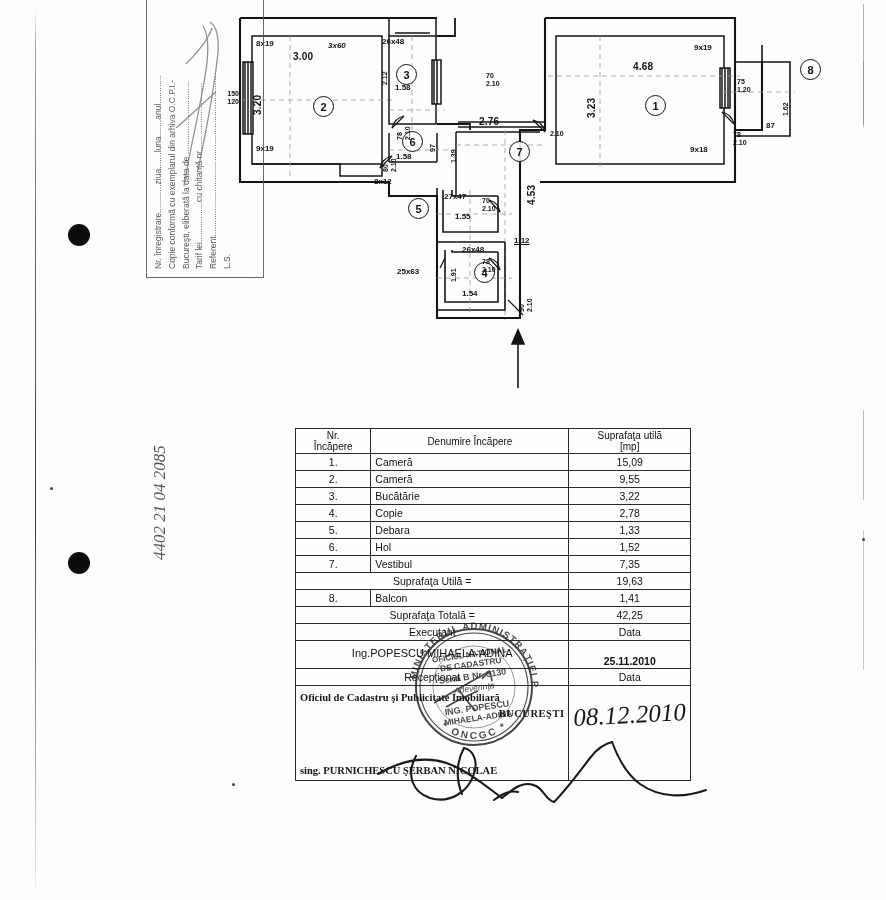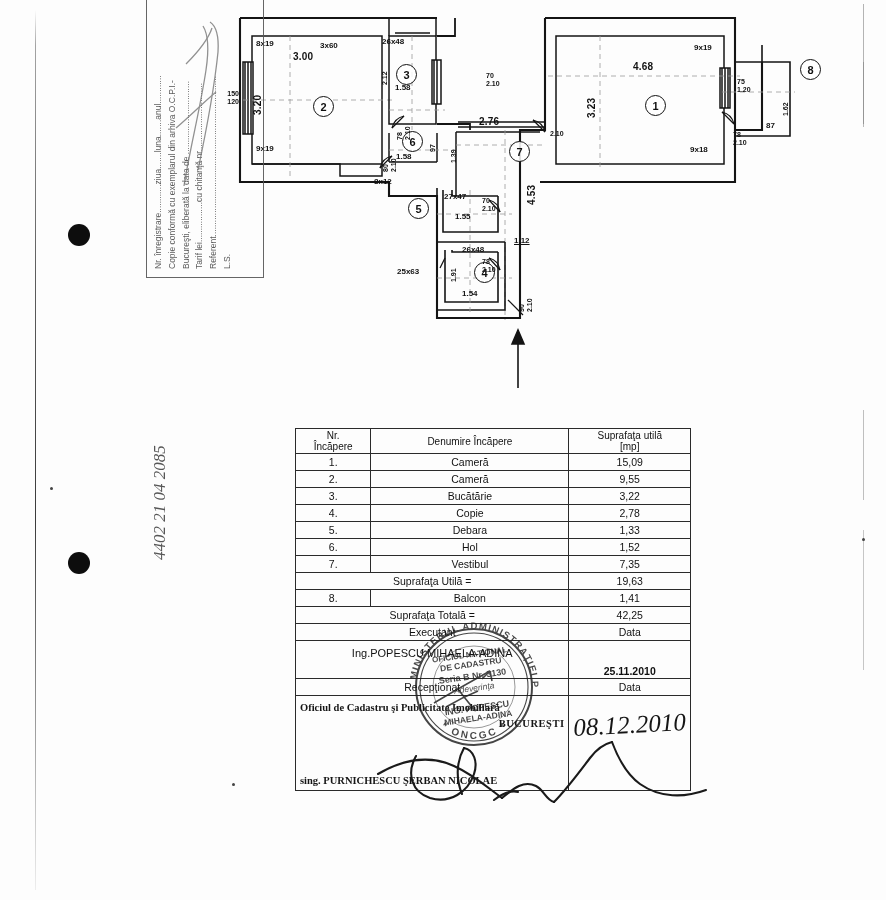--- a/index.html
+++ b/index.html
@@ -95,21 +95,21 @@
     font-size: 10.5px;
     color: #111;
   }
   table.cad td, table.cad th {
     border: 1px solid #2a2a2a;
     padding: 1px 4px;
     height: 17px;
     font-weight: 400;
   }
   .c-nr { width: 78px; text-align: center; }
-  .c-name { width: 212px; text-align: center; padding-left: 9px; }
+  .c-name { width: 212px; text-align: left; padding-left: 9px; }
   .c-val { width: 106px; text-align: center; }
   .hdr td { text-align: center; font-weight: 700; font-size: 10px; line-height: 1.1; height: 34px; }
   .bold-row td { font-weight: 700; text-align: center; }
   .tallrow td { height: 30px; }
   .execrow td { height: 28px; }
   .signer { text-align: center; font-weight: 700; font-size: 11px; }
   .bigrow td { height: 70px; vertical-align: top; }
   .officebox {
     font-size: 10.5px; font-weight: 700; color: #151515;
     line-height: 1.55; padding-top: 3px;
@@ -314,21 +314,21 @@
       <path d="M512,344 L518,330 L524,344 Z"></path>
     </g>
 
     <g fill="none" stroke="#141414" stroke-width="1.2">
       <path d="M508,300 L523,315"></path>
     </g>
   </svg>
 
   <div class="plan-label dim-sm" style="left:256px; top:40px;">8x19</div>
   <div class="plan-label dim" style="left:293px; top:52px;">3.00</div>
-  <div class="plan-label dim-sm" style="left:320px; top:42px;">3x60</div>
+  <div class="plan-label dim-sm" style="left:328px; top:42px;font-style:italic;">3x60</div>
   <div class="plan-label dim rot90" style="left:253px; top:115px;">3.20</div>
   <div class="plan-label dim-sm" style="left:256px; top:145px;">9x19</div>
   <div class="roomnum" style="left:313px; top:96px;">2</div>
 
   <div class="plan-label dim-sm" style="left:382px; top:38px;">26x48</div>
   <div class="plan-label dim-xs rot90" style="left:381px; top:85px;">2.12</div>
   <div class="roomnum" style="left:396px; top:64px;">3</div>
   <div class="plan-label dim-sm" style="left:395px; top:84px;">1.58</div>
 
   <div class="roomnum" style="left:402px; top:131px;">6</div>
@@ -487,21 +487,21 @@
           <td class="c-val">42,25</td>
         </tr>
 
         <tr class="bold-row">
           <td colspan="2" style="text-align:center;">Executant</td>
           <td class="c-val">Data</td>
         </tr>
 
         <tr class="bigrow">
           <td colspan="2" class="signer" style="padding-top:6px;">Ing.POPESCU MIHAELA-ADINA</td>
-          <td class="c-val" style="vertical-align:top; padding-top:24px; font-weight:700;">25.11.2010</td>
+          <td class="c-val" style="vertical-align:top; padding-top:14px; font-weight:700;">25.11.2010</td>
         </tr>
 
         <tr class="bold-row execrow">
           <td colspan="2" style="text-align:center;">Recepţionat</td>
           <td class="c-val">Data</td>
         </tr>
 
         <tr>
           <td colspan="2" style="height:68px; vertical-align:top;">
             <div class="officebox">

